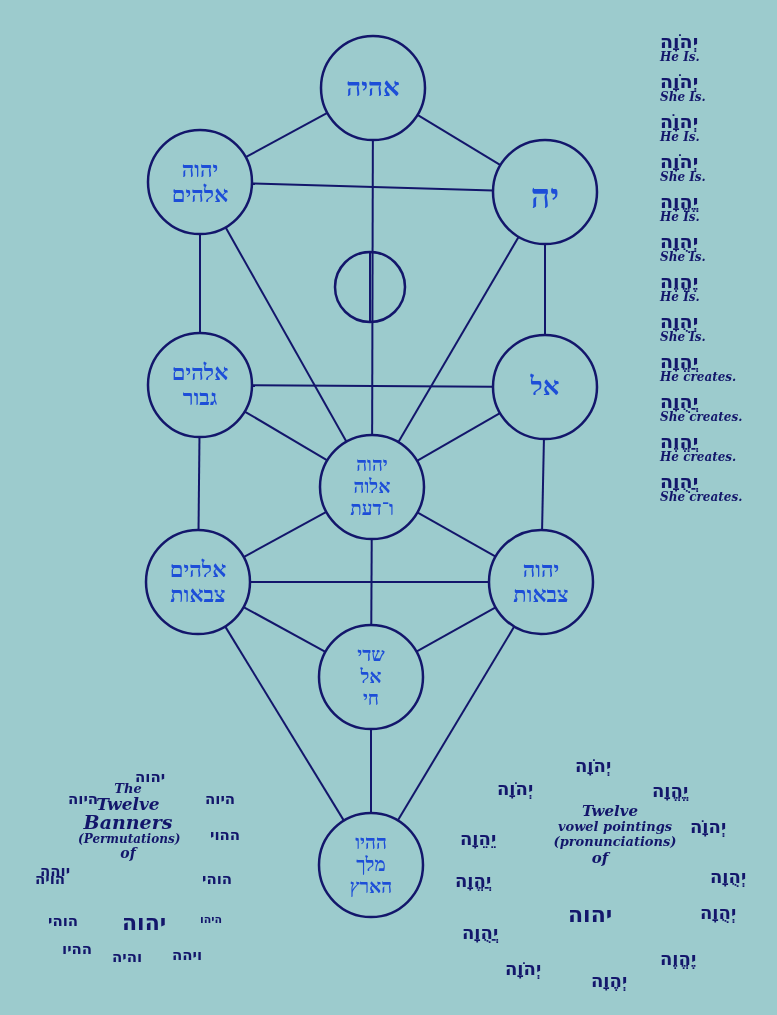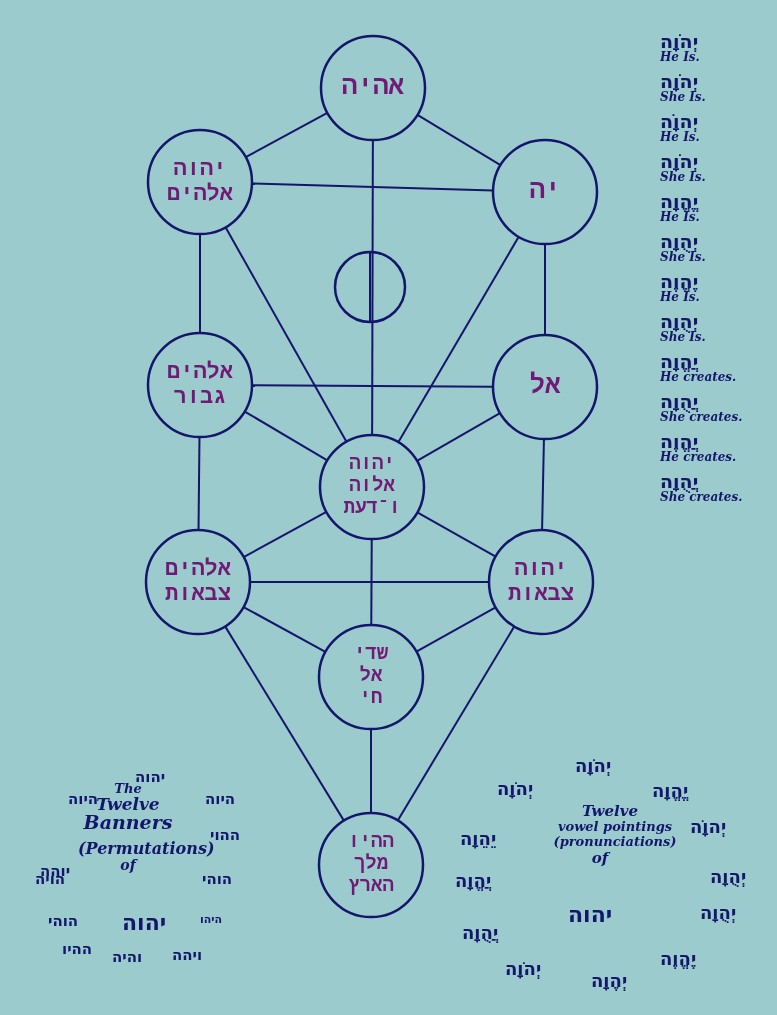--- a/index.html
+++ b/index.html
@@ -5,22 +5,22 @@
     html, body { margin:0; padding:0; }
     body {
       width:777px; height:1015px; overflow:hidden;
       background:#9ccbcd;
       position:relative;
       font-family:"DejaVu Serif", serif;
       color:#13166b;
     }
     #tree { position:absolute; left:0; top:0; }
     .node-text {
-      position:absolute; text-align:center; color:#701a75;
-      font-family:Liberation Mono, monospace; font-weight:bold;
+      position:absolute; text-align:center; color:#1d4ed8;
+      font-family:Liberation Serif, serif; font-weight:bold;
       direction:rtl; line-height:1.15;
     }
     .side-col { position:absolute; left:660px; top:30px; width:117px; }
     .side-entry { margin-bottom:6px; }
     .side-heb { font-family:"DejaVu Sans", sans-serif; font-weight:bold; font-size:19px; direction:rtl; text-align:left; color:#13166b; }
     .side-eng { font-family:"DejaVu Serif", serif; font-style:italic; font-weight:bold; font-size:12px; color:#13166b; margin-top:-2px; }
     .abs { position:absolute; color:#13166b; }
     .heb { font-family:"DejaVu Sans", sans-serif; font-weight:bold; direction:rtl; }
     .hand { font-family:"DejaVu Serif", serif; font-style:italic; font-weight:bold; text-align:center; }
   </style>
@@ -61,21 +61,21 @@
     <circle cx="541" cy="582" r="52" fill="none" stroke="#13166b" stroke-width="2.5"></circle>
     <circle cx="198" cy="582" r="52" fill="none" stroke="#13166b" stroke-width="2.5"></circle>
     <circle cx="371" cy="677" r="52" fill="none" stroke="#13166b" stroke-width="2.5"></circle>
     <circle cx="371" cy="865" r="52" fill="none" stroke="#13166b" stroke-width="2.5"></circle>
   </svg>
 
 <div id="node-labels">
     <div class="node-text" style="font-size: 26px; width: 104px; left: 321px; top: 73.05px;">
       <div>אהיה</div>
     </div>
-    <div class="node-text" style="font-size: 26px; width: 104px; left: 493px; top: 177.05px;">
+    <div class="node-text" style="font-size: 34px; width: 104px; left: 493px; top: 177.05px;">
       <div>יה</div>
     </div>
     <div class="node-text" style="font-size: 22px; width: 104px; left: 148px; top: 156.7px;">
       <div>יהוה</div>
       <div>אלהים</div>
     </div>
     <div class="node-text" style="font-size: 26px; width: 104px; left: 493px; top: 372.05px;">
       <div>אל</div>
     </div>
     <div class="node-text" style="font-size: 22px; width: 104px; left: 148px; top: 359.7px;">
@@ -156,21 +156,21 @@
       <div class="side-heb">יֲהֻוָה</div>
       <div class="side-eng">She creates.</div>
     </div>
   </div>
 
 <div id="banners">
   <div class="abs hand" style="left:78px; top:782px; width:100px; font-size:13px; line-height:1.05;">
     <div>The</div>
     <div style="font-size:17px;">Twelve</div>
     <div style="font-size:19px;">Banners</div>
-    <div style="font-size:16px;margin-top:8px;">(Permutations)</div>
+    <div style="font-size:12px;">(Permutations)</div>
     <div style="font-size:14px;">of</div>
   </div>
   <div class="abs heb" style="left:122px; top:910px; font-size:22px;">יהוה</div>
 <div class="abs heb" style="left: 135px; top: 768px; font-size: 15px;">יהוה</div>
     <div class="abs heb" style="left: 68px; top: 790px; font-size: 15px;">היוה</div>
     <div class="abs heb" style="left: 40px; top: 826px; font-size: 15px; margin-top: 36px;">יוהה</div>
     <div class="abs heb" style="left: 35px; top: 870px; font-size: 15px;">הויה</div>
     <div class="abs heb" style="left: 48px; top: 912px; font-size: 15px;">הוהי</div>
     <div class="abs heb" style="left: 62px; top: 940px; font-size: 15px;">ההיו</div>
     <div class="abs heb" style="left: 112px; top: 948px; font-size: 15px;">והיה</div>

